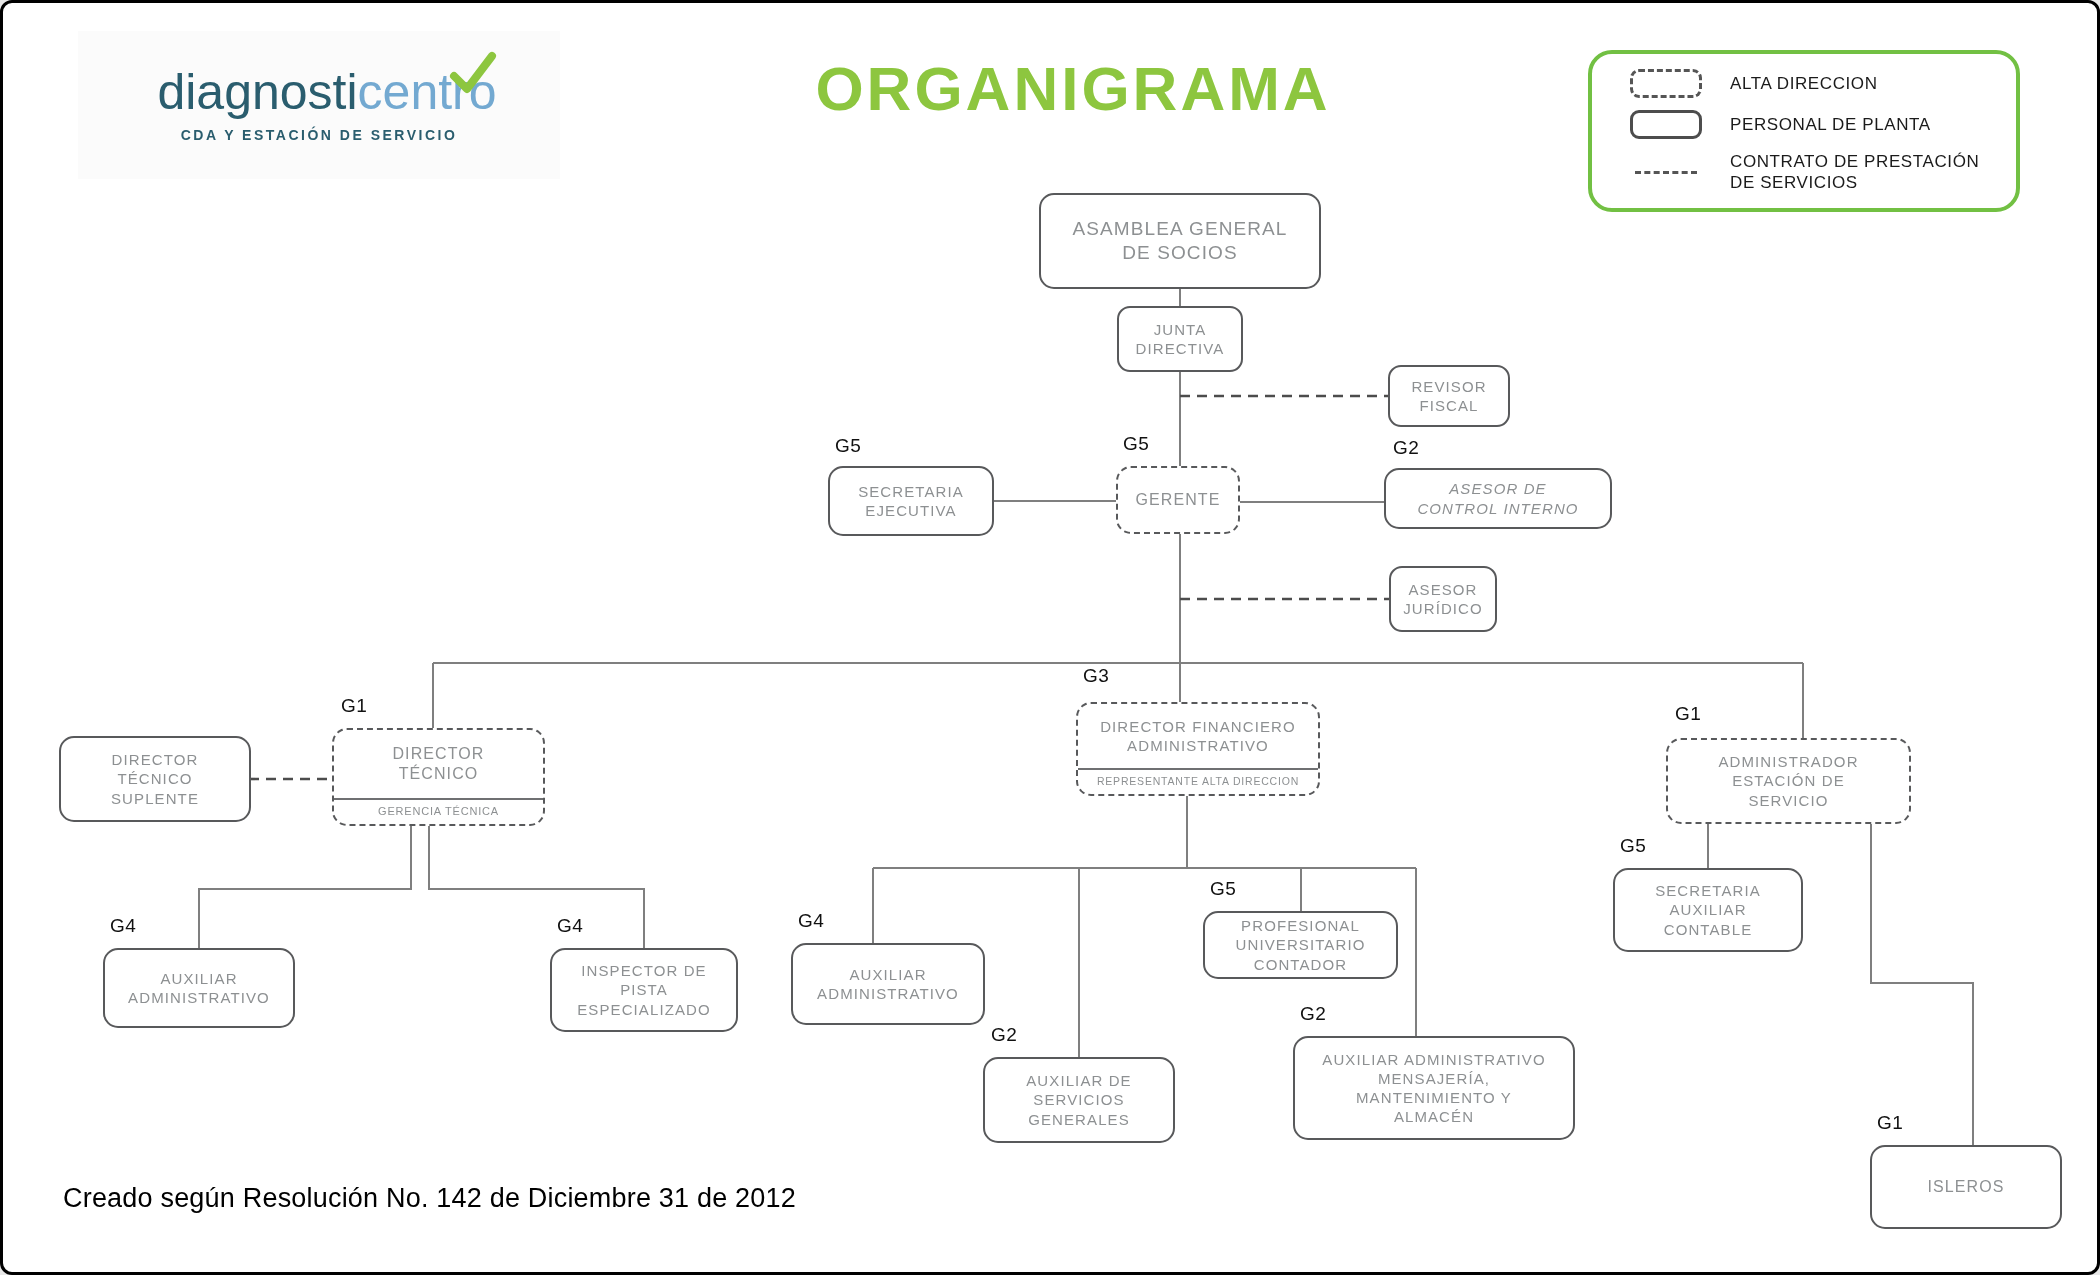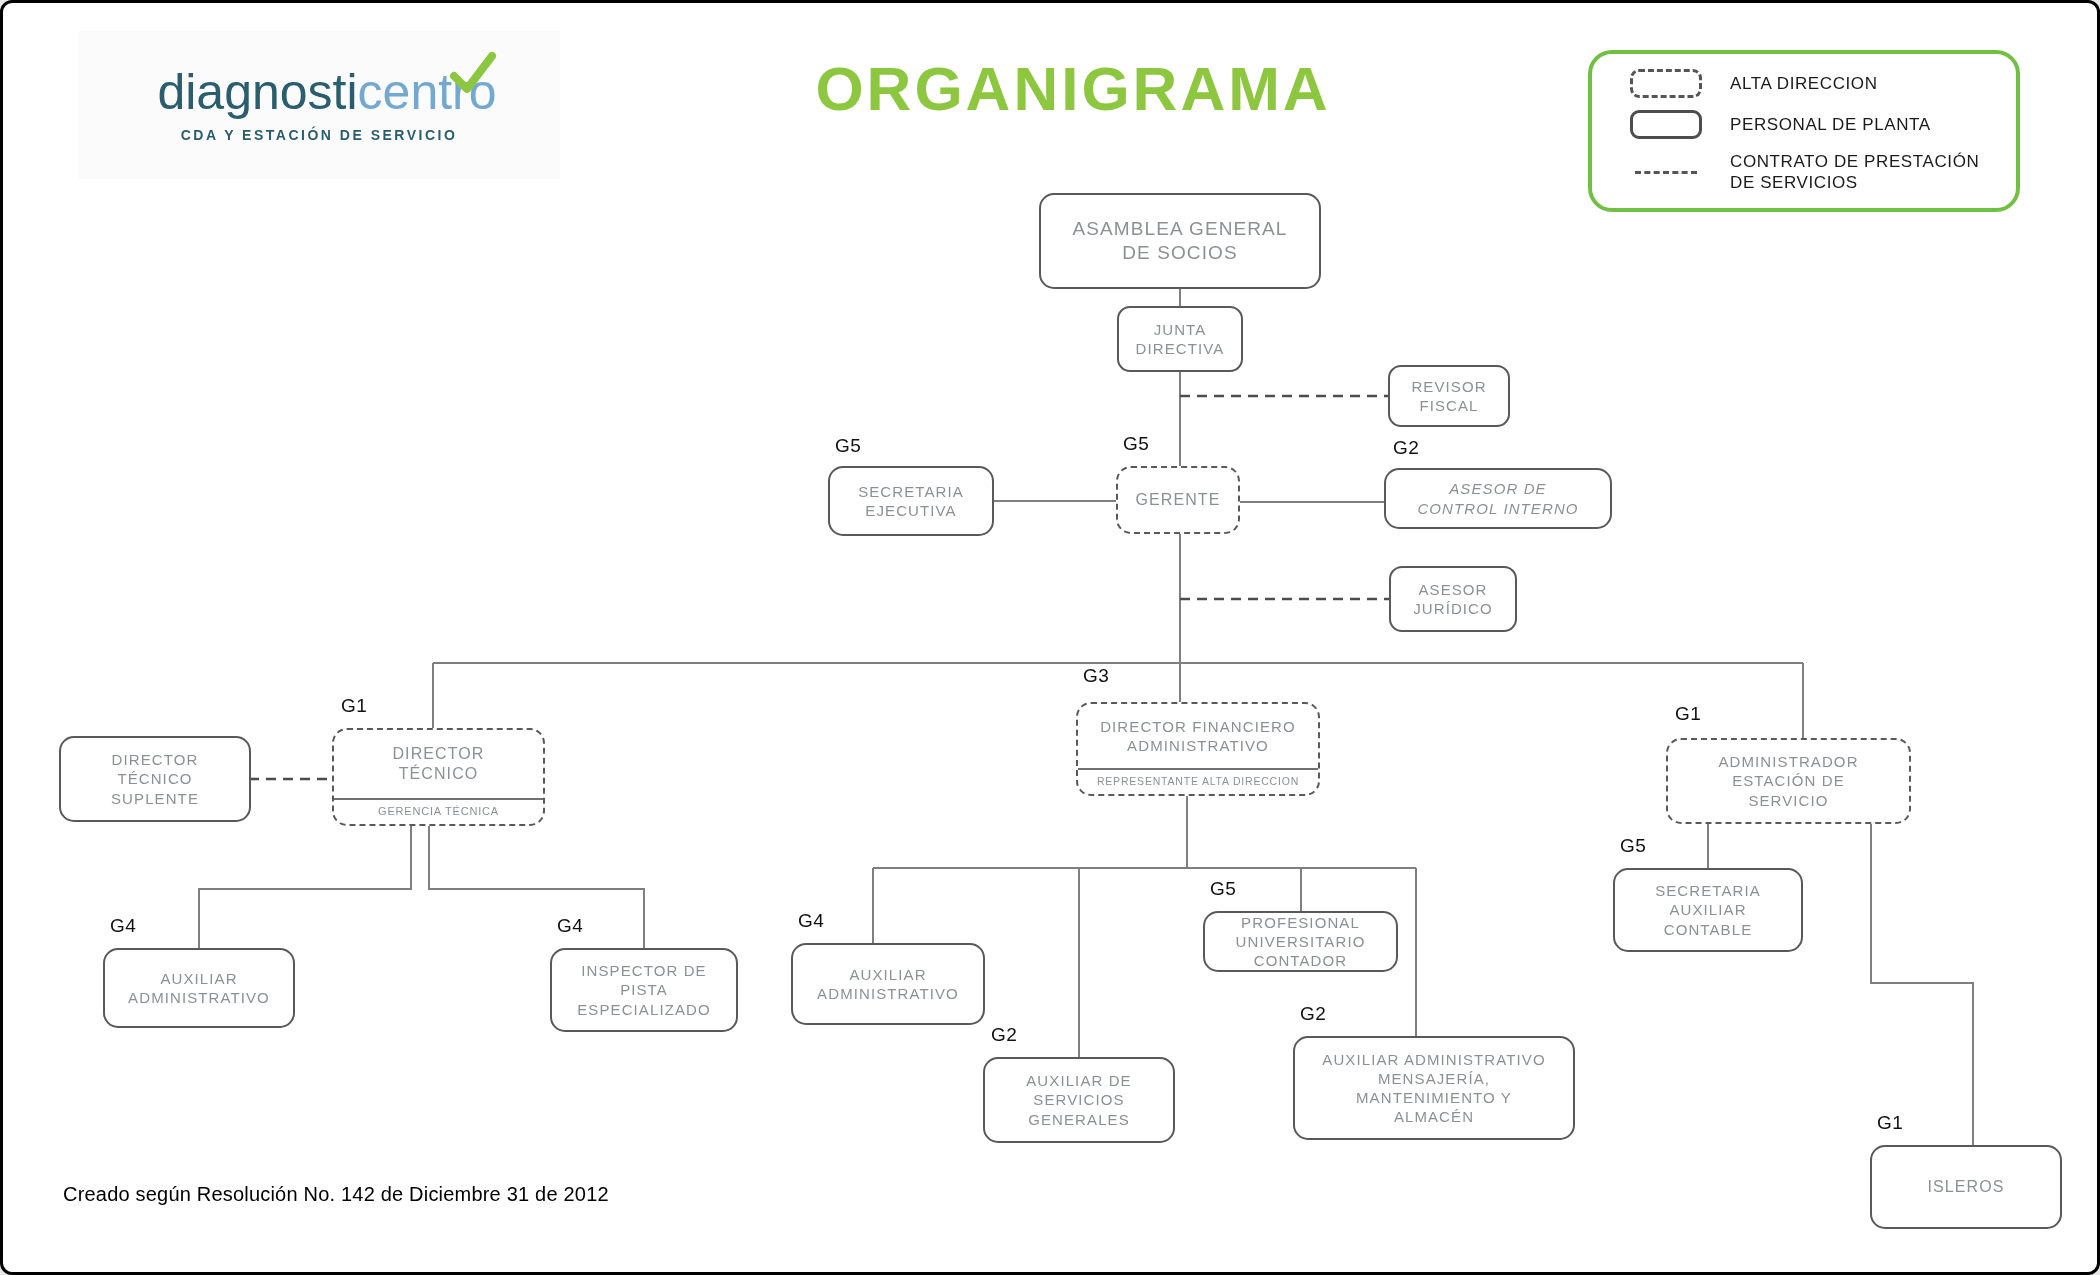--- a/index.html
+++ b/index.html
@@ -47,21 +47,21 @@
   .node-label { white-space:pre-line; color:#8d9092; letter-spacing:1.1px; line-height:1.28; font-size:15px; }
   .node.compartment { flex-direction:column; padding:0; }
   .node.compartment .main { flex:1; display:flex; align-items:center; justify-content:center; width:100%; }
   .node-sub {
     width:100%; box-sizing:border-box; border-top:2px solid #6f7072;
     padding:5px 2px 7px; font-size:11px; color:#8d9092; letter-spacing:0.8px; white-space:pre-line;
   }
   .fs19 { font-size:19px; } .fs16 { font-size:16px; }
   .grade { position:absolute; z-index:3; font-size:19px; font-weight:400; color:#111; letter-spacing:0.5px; }
   
-  .footer { position:absolute; left:60px; top:1180px; font-size:20px; color:#000; letter-spacing:0.2px; }
+  .footer { position:absolute; left:60px; top:1180px; font-size:27px; color:#000; letter-spacing:0.2px; }
 </style>
 </head>
 <body>
 
 <div class="page">
 
   <svg class="connectors" width="2100" height="1275">
     <g stroke="#7f7f7f" stroke-width="2" fill="none">
       <path d="M1177,286 V303"></path>
       <path d="M1177,369 V660"></path>
@@ -154,21 +154,21 @@
     <span class="node-label">SECRETARIA
 EJECUTIVA</span>
   </div>
   <div class="node dashed" style="left:1113px;top:463px;width:124px;height:68px;">
     <span class="node-label fs16">GERENTE</span>
   </div>
   <div class="node" style="left:1381px;top:465px;width:228px;height:61px;font-style:italic;">
     <span class="node-label">ASESOR DE
 CONTROL INTERNO</span>
   </div>
-  <div class="node" style="left:1386px;top:563px;width:128px;height:66px;border-radius:13px;">
+  <div class="node" style="left:1386px;top:563px;width:108px;height:66px;border-radius:13px;">
     <span class="node-label">ASESOR
 JURÍDICO</span>
   </div>
   <div class="node" style="left:56px;top:733px;width:192px;height:86px;">
     <span class="node-label">DIRECTOR
 TÉCNICO
 SUPLENTE</span>
   </div>
   <div class="node dashed compartment" style="left:329px;top:725px;width:213px;height:98px;">
     <span class="main">
@@ -200,21 +200,21 @@
   </div>
   <div class="node" style="left:788px;top:940px;width:194px;height:82px;">
     <span class="node-label">AUXILIAR
 ADMINISTRATIVO</span>
   </div>
   <div class="node" style="left:980px;top:1054px;width:192px;height:86px;">
     <span class="node-label">AUXILIAR DE
 SERVICIOS
 GENERALES</span>
   </div>
-  <div class="node" style="left:1200px;top:908px;width:195px;height:61px;">
+  <div class="node" style="left:1200px;top:908px;width:195px;height:68px;">
     <span class="node-label">PROFESIONAL
 UNIVERSITARIO
 CONTADOR</span>
   </div>
   <div class="node" style="left:1290px;top:1033px;width:282px;height:104px;">
     <span class="node-label">AUXILIAR ADMINISTRATIVO
 MENSAJERÍA,
 MANTENIMIENTO Y
 ALMACÉN</span>
   </div>

